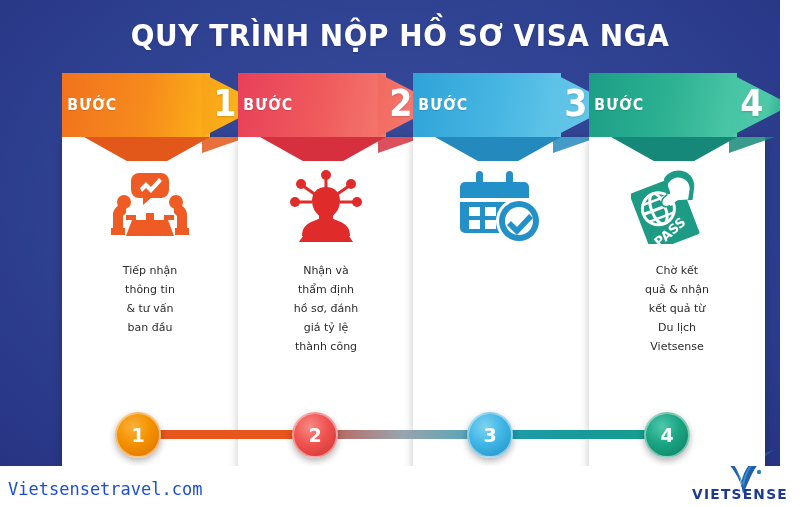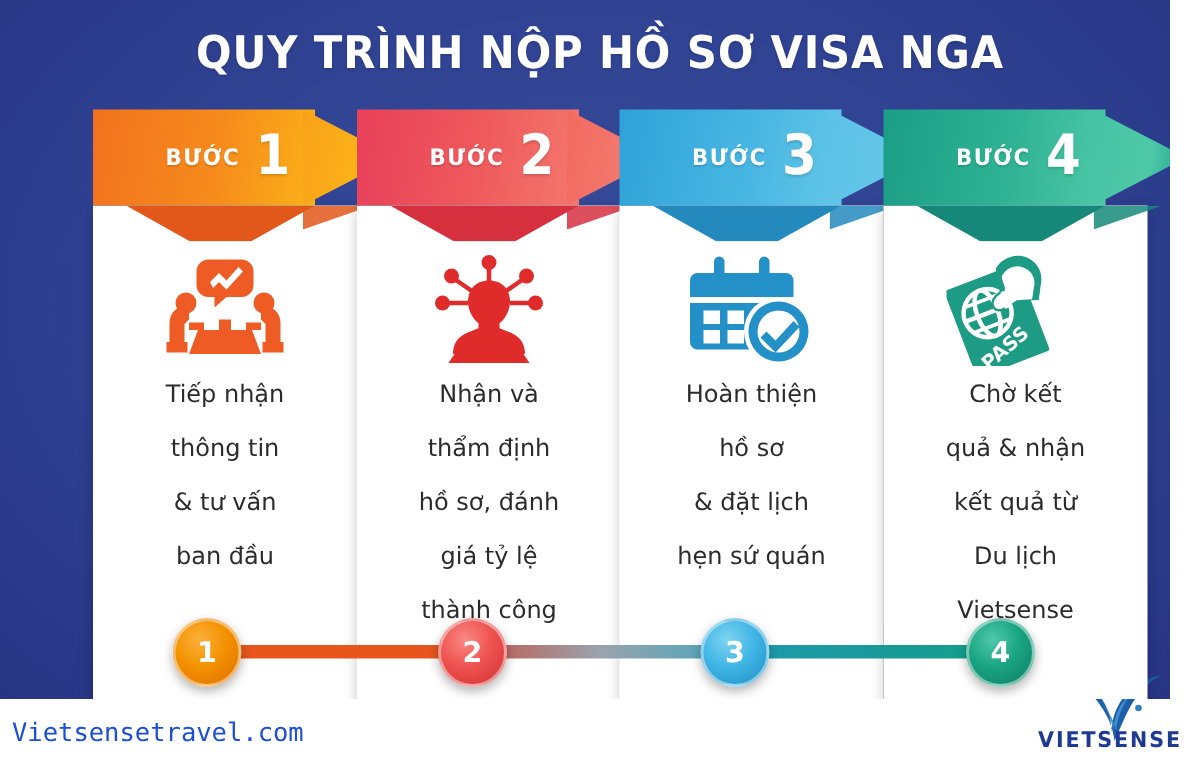--- a/index.html
+++ b/index.html
@@ -49,21 +49,21 @@
   .banner { position:absolute; left:0; top:0; width:176px; height:64px; z-index:22; }
   .banner .body {
     position:absolute; left:0; top:0; width:148px; height:64px;
   }
   .banner .head {
     position:absolute; left:140px; top:0; width:62px; height:64px;
     clip-path: polygon(0 0, 100% 50%, 0 100%);
   }
   .banner .label {
     position:absolute; left:0; top:0; width:176px; height:64px;
-    display:flex; align-items:center; justify-content:center;
+    display:flex; align-items:center; justify-content:space-between;
     gap:7px; color:#ffffff; z-index:6;
     padding-left:4px;
   }
   .banner .label .word {
     font-size:15px; font-weight:bold; letter-spacing:1.1px;
     font-family:"DejaVu Sans","Liberation Sans",sans-serif;
     transform:scaleX(0.95);
     text-shadow:0 1px 1px rgba(0,0,0,.13);
   }
   .banner .label .num {
@@ -91,24 +91,25 @@
     background:#ffffff;
     box-shadow:0 2px 9px rgba(0,0,0,0.22);
     z-index:18;
     display:flex; flex-direction:column; align-items:center;
   }
   .icon-wrap {
     margin-top:32px; height:76px;
     display:flex; align-items:center; justify-content:center;
   }
   .card-text {
+    margin-top:16px;
     width:164px;
     text-align:center;
-    font-size:16px;
-    line-height:36px;
+    font-size:11px;
+    line-height:19px;
     color:#2b2b2b;
     font-family:"DejaVu Sans","Liberation Sans",sans-serif;
     white-space:pre-line;
   }
 
   
   #timeline { position:absolute; left:0; top:398px; width:800px; height:70px; z-index:30; }
   .tl-line {
     position:absolute; top:32px; height:9px; border-radius:1px;
   }
@@ -249,24 +250,20 @@
             <rect x="42" y="38" width="11" height="9"></rect>
             <rect x="10" y="51" width="11" height="9"></rect>
             <rect x="26" y="51" width="11" height="9"></rect>
           </g>
           <circle cx="60" cy="52" r="23" fill="#ffffff"></circle>
           <circle cx="60" cy="52" r="20" fill="#2391c8"></circle>
           <circle cx="60" cy="52" r="14" fill="#ffffff"></circle>
           <path d="M52 52l6 6 12-13 4 4-16 17-10-10z" fill="#2391c8"></path>
         </svg>
       </div>
-      <div class="card-text">Hoàn thiện
-hồ sơ
-&amp; đặt lịch
-hẹn sứ quán</div>
     </div>
   </div>
 
   <div class="step s4">
     <div class="fold" style="background:#16887a"></div>
     <div class="fold2" style="background:#16887a"></div>
     <div class="banner">
       <div class="body" style="background:linear-gradient(100deg,#1b9e86 0%,#2eb293 55%,#4ec9a8 100%)"></div>
       <div class="head" style="background:linear-gradient(100deg,#45c3a3 0%,#4ec9a8 60%,#1a9d87 100%)"></div>
       <div class="label">

